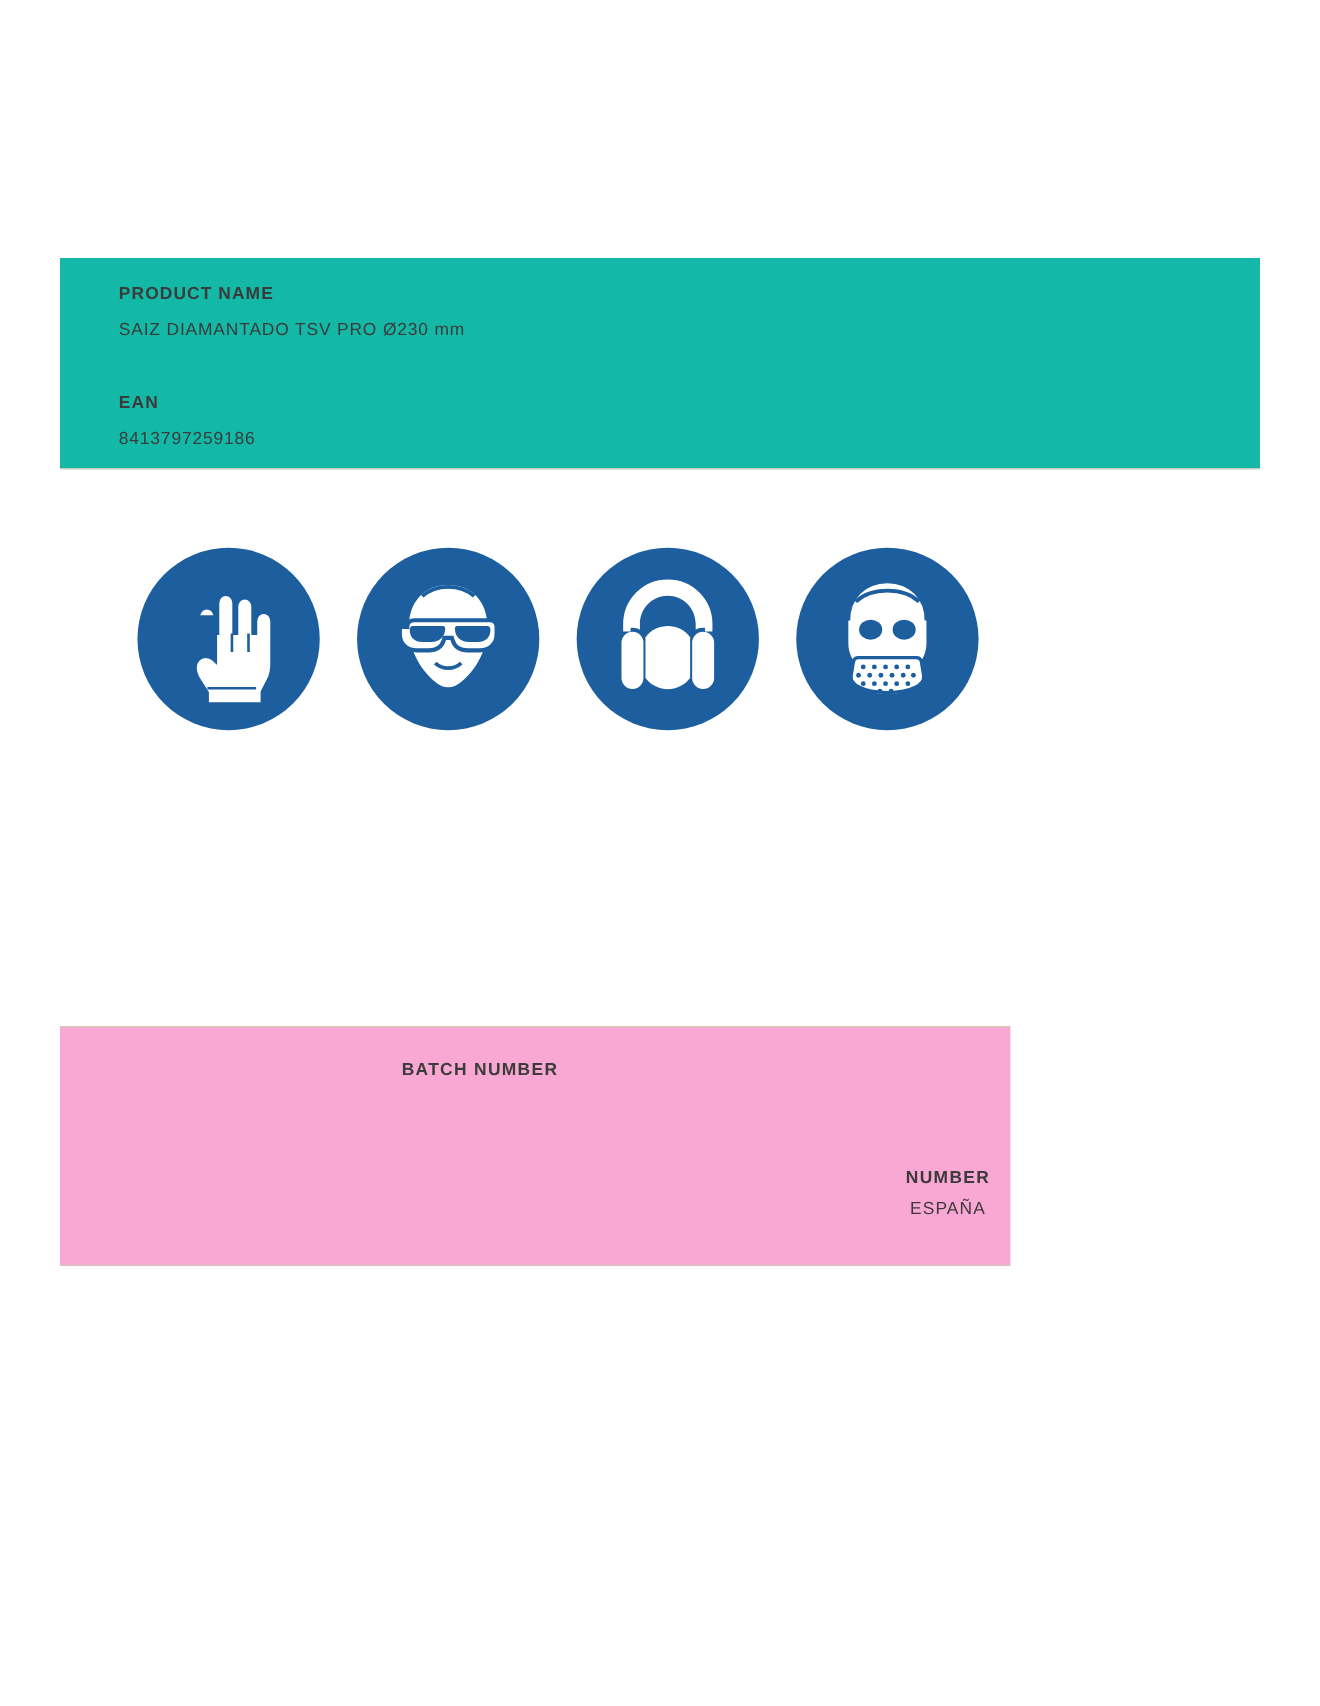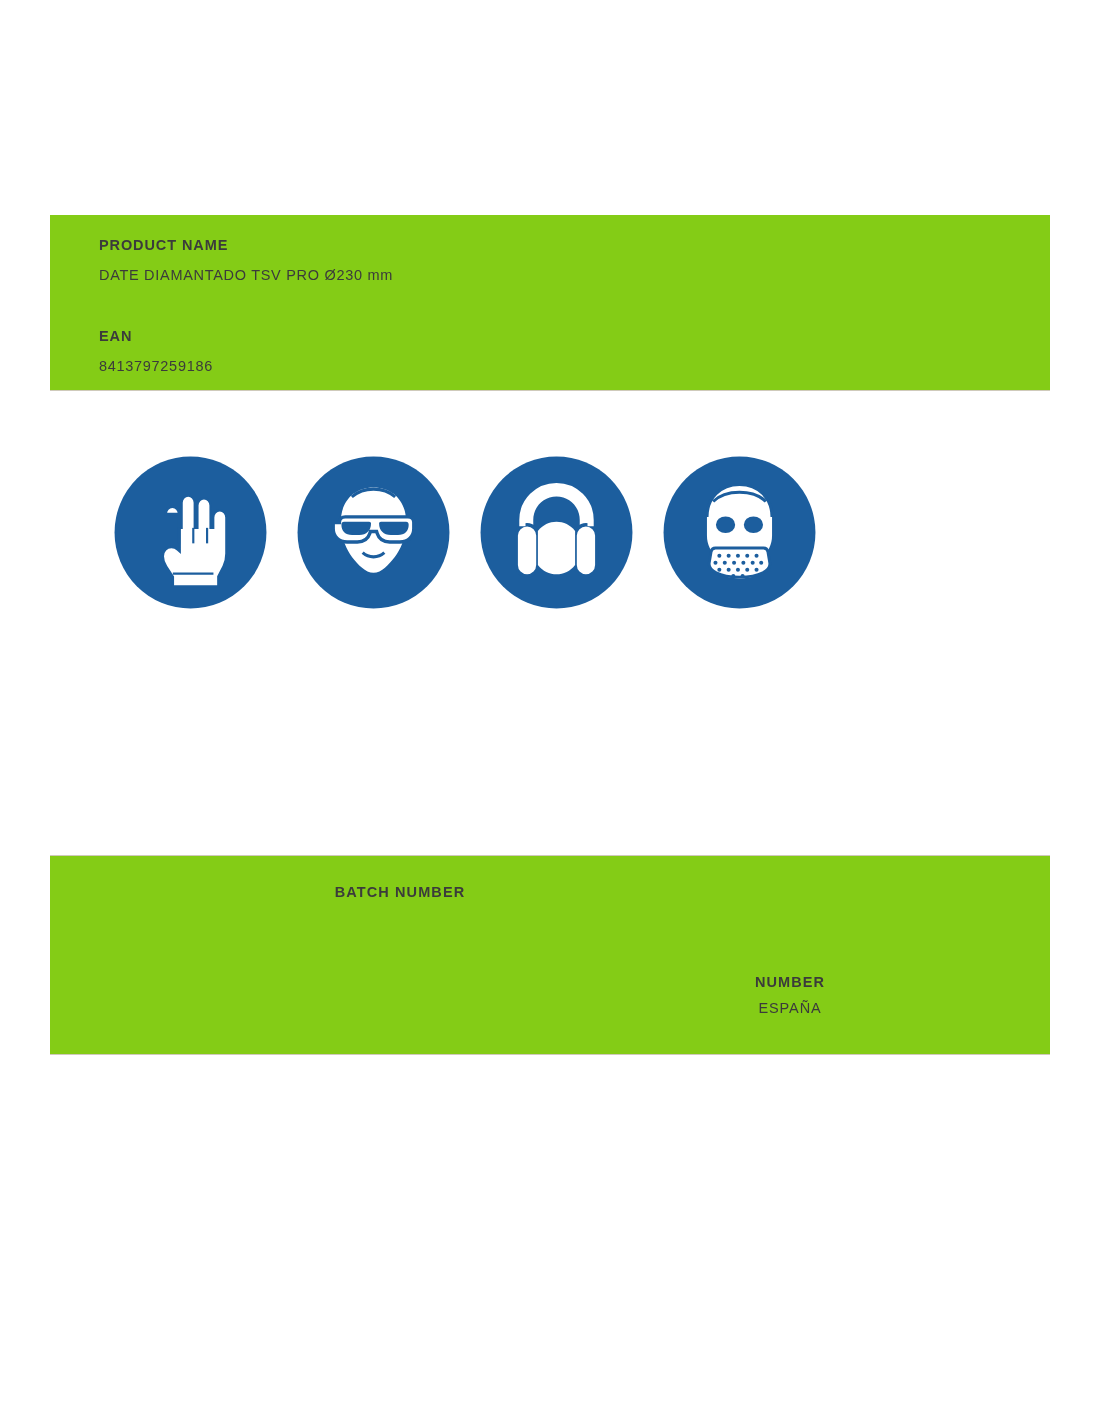--- a/index.html
+++ b/index.html
@@ -24,21 +24,21 @@
     height: 1422px;
   }
 
   
   .product-block {
     position: absolute;
     left: 50px;
     top: 215px;
     width: 1000px;
     height: 176px;
-    background: #84cc16;
+    background: #14b8a6;
     border-bottom: 1px solid #cfcabb;
     box-sizing: border-box;
   }
   .field-label {
     font-size: 14.5px;
     font-weight: bold;
     letter-spacing: 0.9px;
     color: #3b3b3b;
   }
   .field-value {
@@ -70,23 +70,23 @@
   .p1 { left: 0px; }
   .p2 { left: 183px; }
   .p3 { left: 366px; }
   .p4 { left: 549px; }
 
   
   .info-block {
     position: absolute;
     left: 50px;
     top: 855px;
-    width: 1000px;
+    width: 792px;
     height: 200px;
-    background: #84cc16;
+    background: #f9a8d4;
     border-top: 1px solid #cfcabb;
     border-bottom: 1px solid #cfcabb;
     box-sizing: border-box;
   }
   .info-cell {
     position: absolute;
     text-align: center;
   }
   .ic-label {
     font-size: 14.5px;
@@ -140,21 +140,21 @@
     line-height: 28px;
   }
 </style>
 </head>
 <body>
 
 <div class="sheet">
 
   <div class="product-block">
     <div class="field-label pn-label">PRODUCT NAME</div>
-    <div class="field-value pn-value">DATE DIAMANTADO TSV PRO Ø230 mm</div>
+    <div class="field-value pn-value">SAIZ DIAMANTADO TSV PRO Ø230 mm</div>
     <div class="field-label ean-label">EAN</div>
     <div class="field-value ean-value">8413797259186</div>
   </div>
 
   <div class="picto-row">
 
     <div class="picto p1">
       <svg viewBox="0 0 100 100" xmlns="http://www.w3.org/2000/svg">
         <circle cx="50" cy="50" r="49" fill="#1c5e9e"></circle>
         <g fill="#ffffff">

